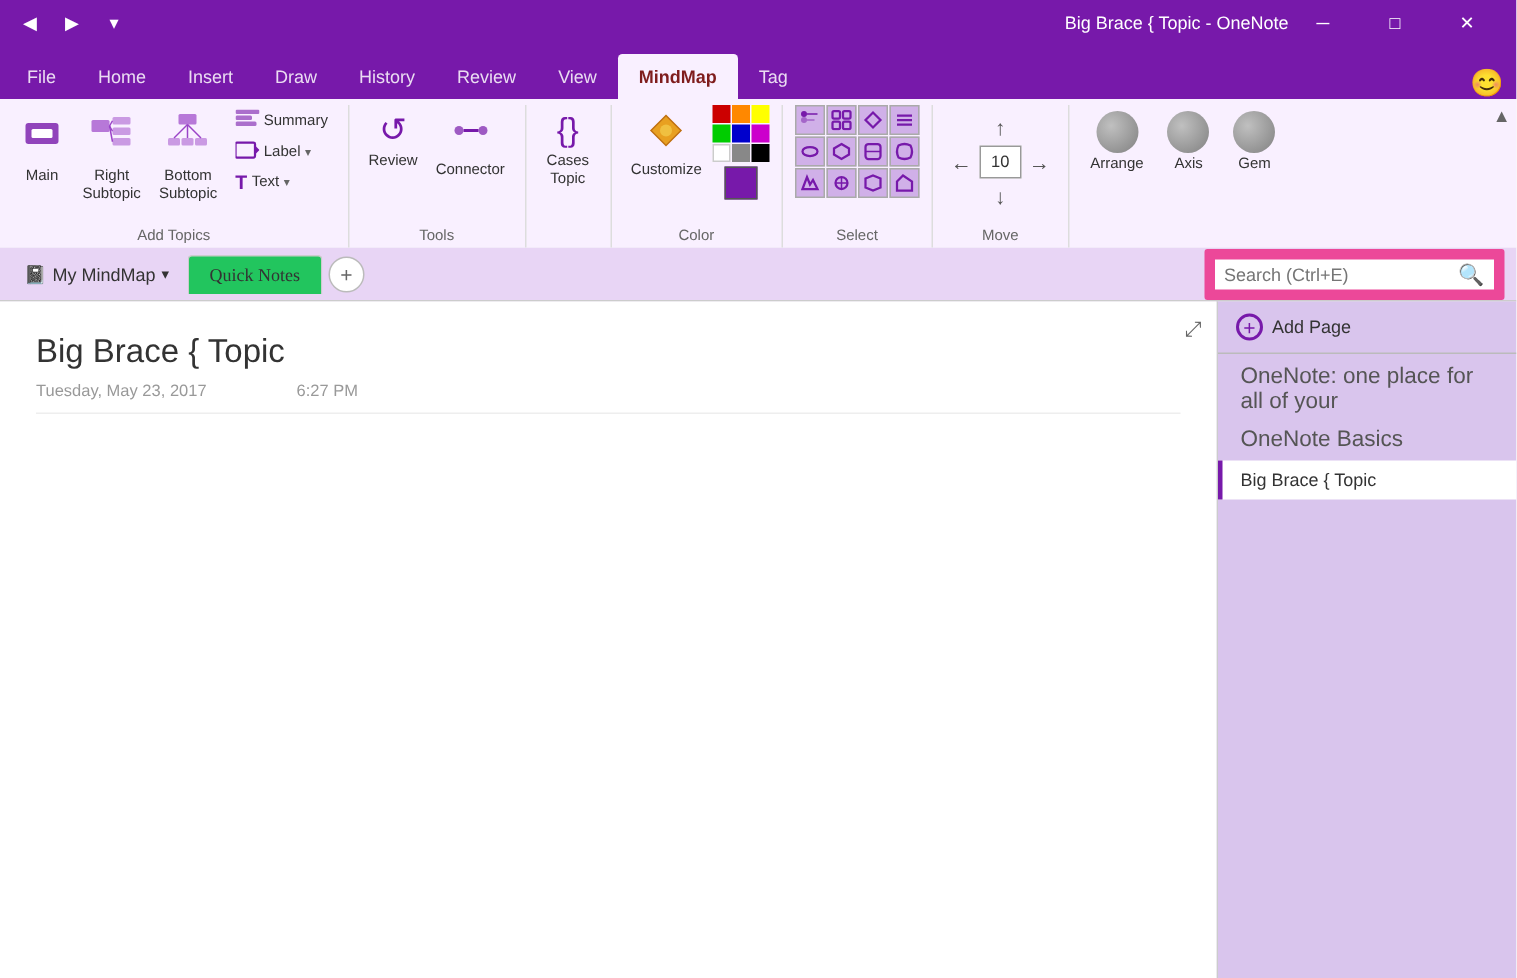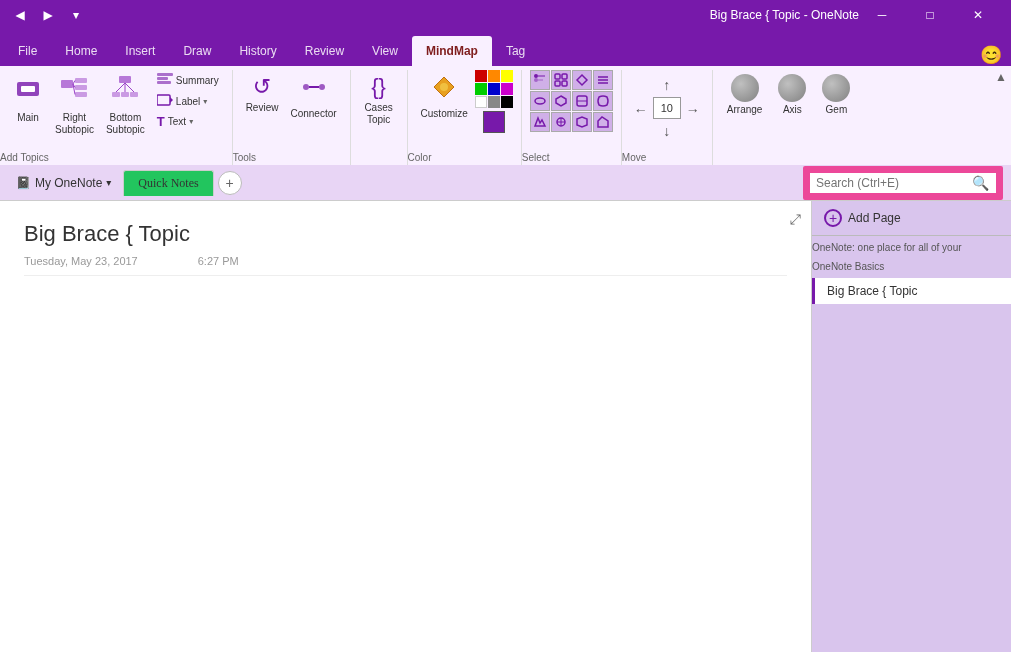--- a/index.html
+++ b/index.html
@@ -67,21 +67,21 @@
       padding: 0 8px;
       border-right: 1px solid #ddd;
       position: relative;
     }
     .ribbon-group:last-child { border-right: none; }
     .ribbon-group-label {
       font-size: 10px;
       color: #666;
       position: absolute;
       bottom: 2px;
-      text-align: left;
+      text-align: center;
       width: 100%;
     }
     .ribbon-items {
       display: flex;
       align-items: flex-start;
       gap: 2px;
       flex: 1;
       padding-bottom: 16px;
     }
     .ribbon-btn {
@@ -259,22 +259,22 @@
       color: #333;
       border-bottom: 1px solid #bbb;
     }
     .add-circle {
       width: 18px; height: 18px; border-radius: 50%;
       border: 2px solid #7719aa;
       display: flex; align-items: center; justify-content: center;
       font-size: 14px; color: #7719aa; line-height: 1;
     }
     .page-section-label {
-      padding: 6px 0;
-      font-size: 10px;
+      padding: 6px 15px;
+      font-size: 15px;
       color: #555;
       font-weight: 500;
     }
     .page-item {
       padding: 6px 12px;
       cursor: pointer;
       font-size: 12px;
       color: #333;
       border-left: 3px solid transparent;
     }
@@ -584,21 +584,21 @@
     </div>
     <span class="ribbon-group-label"></span>
   </div>
 
   <div class="ribbon-collapse">▲</div>
 </div>
 
 <div id="nav-bar">
   <div class="notebook-btn">
     <span>📓</span>
-    <span>My OneNote</span>
+    <span>My MindMap</span>
     <span style="font-size:10px;">▾</span>
   </div>
   <div class="tab-btn active">Quick Notes</div>
   <div class="add-tab-btn">+</div>
   <div class="search-box">
     <input class="search-input" type="text" placeholder="Search (Ctrl+E)" style="">
     <span class="search-icon">🔍</span>
   </div>
 </div>
 

